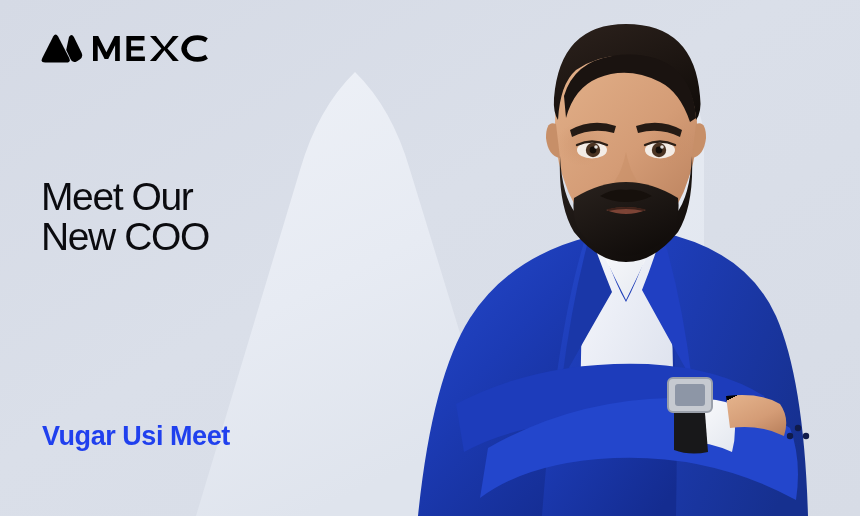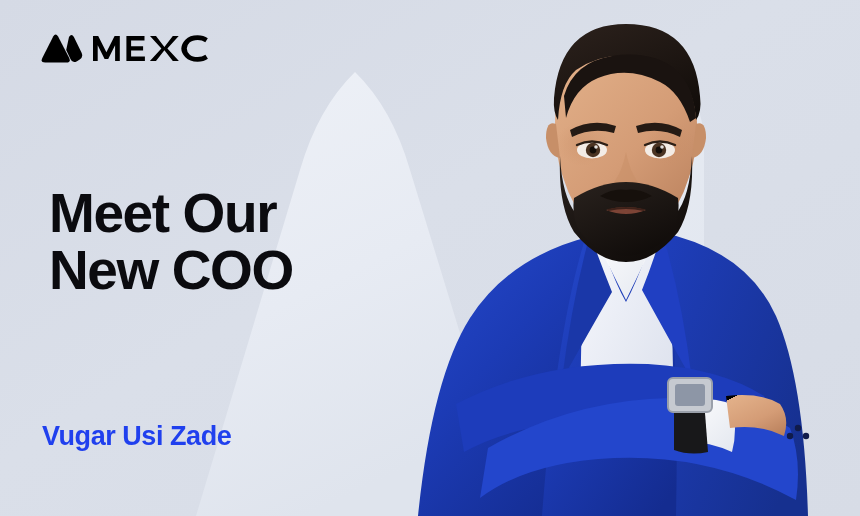--- a/index.html
+++ b/index.html
@@ -50,24 +50,24 @@
     display: block;
     height: 27px;
     width: auto;
   }
 
   
   .headline {
     position: absolute;
     left: 41px;
     top: 177px;
-    margin: 8px;
-    font-size: 55px;
+    margin: 0;
+    font-size: 39px;
     line-height: 1.03;
-    font-weight: 700;
+    font-weight: 400;
     letter-spacing: -1.4px;
     color: #0b0b0f;
     white-space: pre-line;
     z-index: 4;
   }
 
   
   .person-name {
     position: absolute;
     left: 42px;
@@ -174,21 +174,21 @@
                Q 99.4 22.1 104.7 22.1
                Q 109.1 22.1 112.4 19.8
                L 114.9 23.8
                Q 110.9 26.7 104.6 26.7 Z" fill="#000000"></path>
     </svg>
   </div>
 
   <h1 class="headline">Meet Our
 New COO</h1>
 
-  <p class="person-name">Vugar Usi Zade</p>
+  <p class="person-name">Vugar Usi Meet</p>
 
   <div class="portrait">
     <svg viewBox="0 0 500 516" xmlns="http://www.w3.org/2000/svg" aria-hidden="true">
       <defs>
         <linearGradient id="suitG" x1="0.15" y1="0" x2="0.85" y2="1">
           <stop offset="0%" stop-color="#2447c9"></stop>
           <stop offset="42%" stop-color="#1c3bb5"></stop>
           <stop offset="100%" stop-color="#142c90"></stop>
         </linearGradient>
         <linearGradient id="suitG2" x1="0" y1="0" x2="1" y2="0.7">

